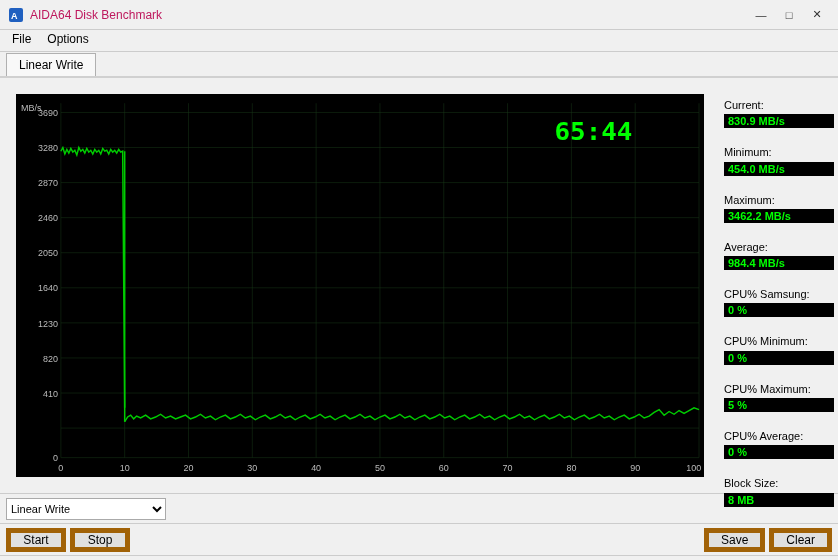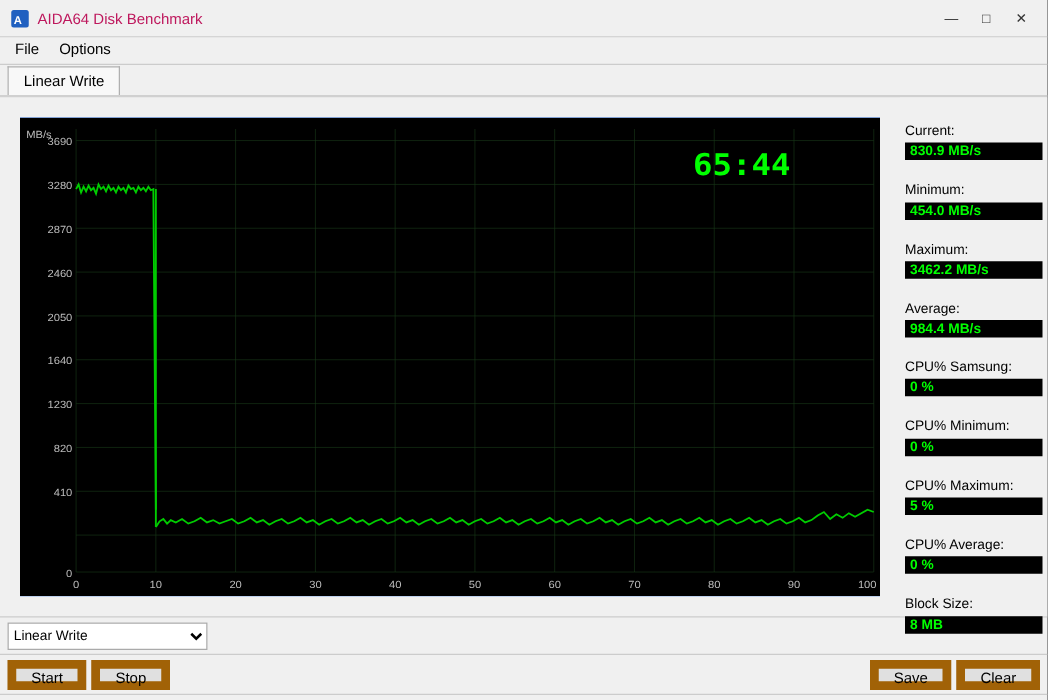--- a/index.html
+++ b/index.html
@@ -160,21 +160,21 @@
       display: flex;
       align-items: center;
       padding: 0 6px;
       gap: 4px;
       border-top: 1px solid #ccc;
     }
     .action-btn {
       height: 24px;
       min-width: 60px;
       background: #e0e0e0;
-      border: 7px solid #a16207;
+      border: 5px solid #a16207;
       font-size: 12px;
       cursor: pointer;
       padding: 0 12px;
     }
     .action-btn:disabled { color: #000000; cursor: default; }
     .action-spacer { flex: 1; }
 
     
     .warning-bar {
       height: 22px;

